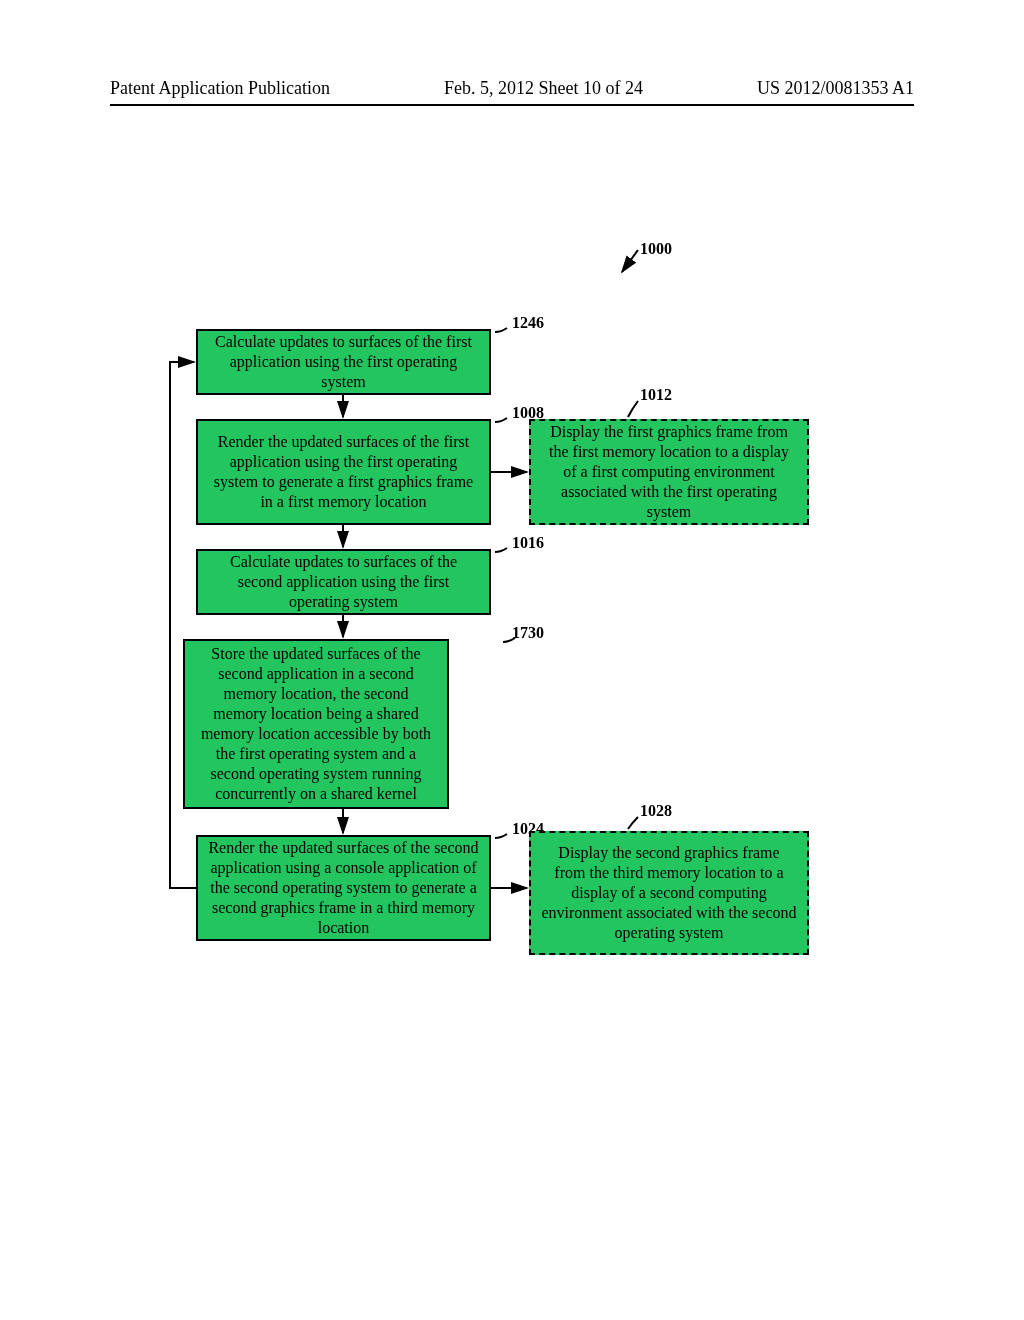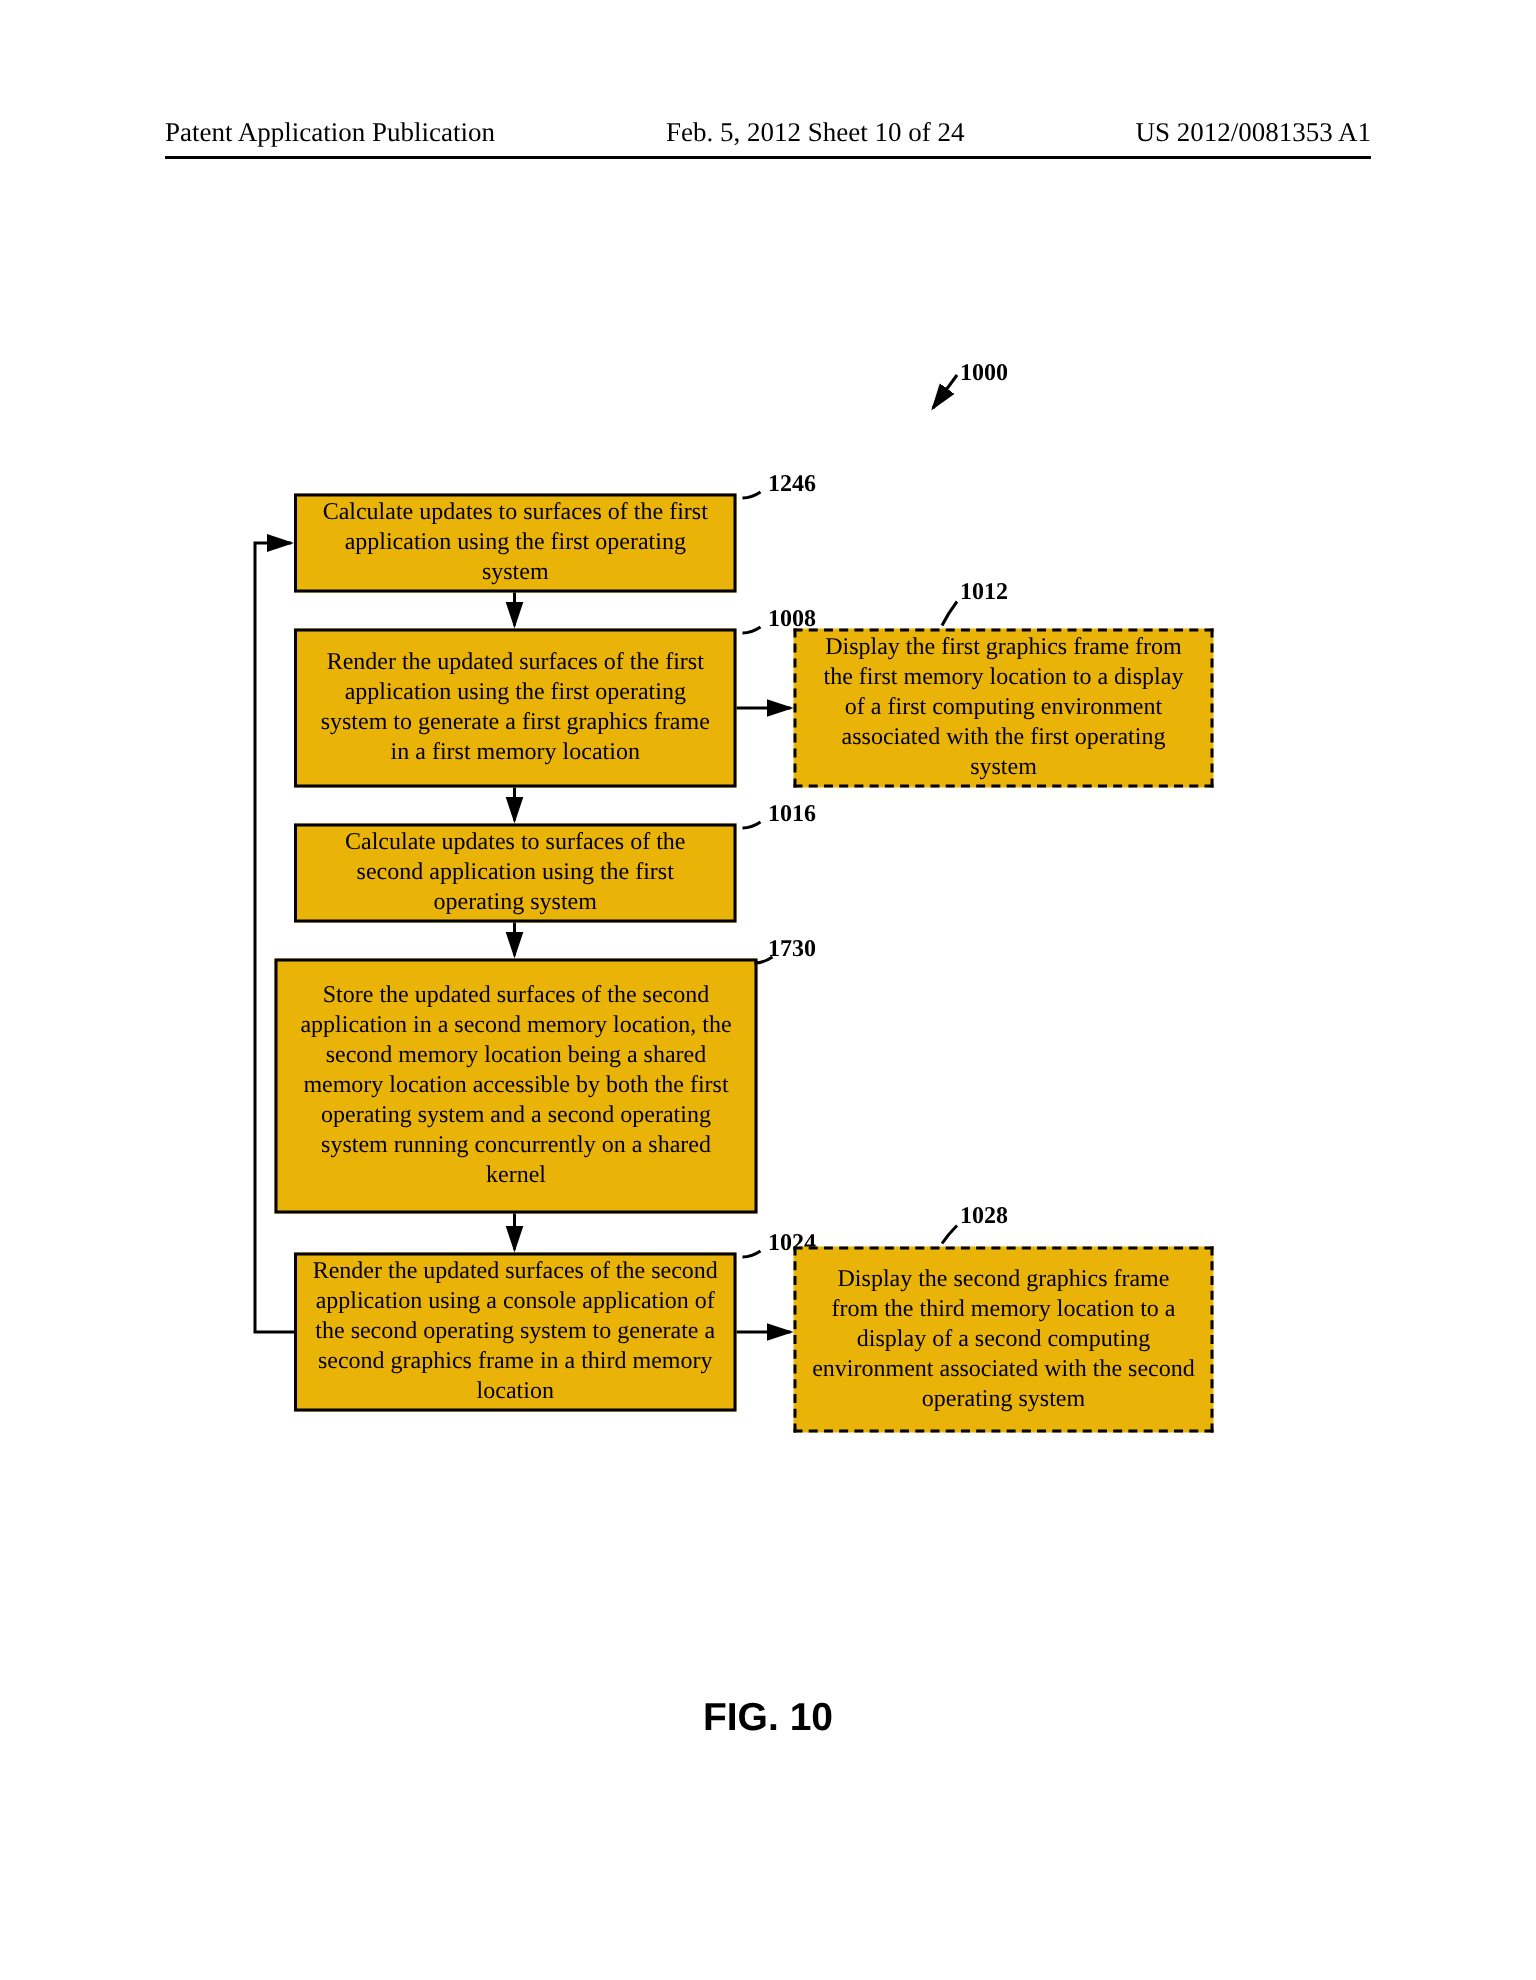--- a/index.html
+++ b/index.html
@@ -3,21 +3,21 @@
 <meta charset="utf-8">
 <style>
   * { box-sizing: border-box; margin: 0; padding: 0; }
   html, body { width: 1024px; height: 1320px; background: #fff; font-family: "Times New Roman", Times, serif; color: #000; }
   .page { position: relative; width: 1024px; height: 1320px; }
   .header { position: absolute; top: 78px; left: 110px; right: 110px; display: flex; justify-content: space-between; font-size: 18px; font-weight: normal; }
   .header span { white-space: nowrap; }
   .hr { position: absolute; top: 104px; left: 110px; right: 110px; height: 0; border-top: 2px solid #000; }
   .fig-label { position: absolute; bottom: 160px; left: 0; right: 0; text-align: center; font-family: Arial, Helvetica, sans-serif; font-weight: bold; font-size: 26px; }
   .canvas { position: absolute; left: 0; top: 0; width: 1024px; height: 1320px; }
-  .box { position: absolute; border: 2px solid #000; background: #eab308; padding: 6px 10px; font-size: 16px; line-height: 1.25; text-align: center; display: flex; align-items: center; justify-content: center; }
+  .box { position: absolute; border: 2px solid #000; background: #22c55e; padding: 6px 10px; font-size: 16px; line-height: 1.25; text-align: center; display: flex; align-items: center; justify-content: center; }
   .dashed { border-style: dashed; }
   .ref { position: absolute; font-size: 16px; font-weight: bold; }
   svg { position: absolute; left: 0; top: 0; }
   .arrowline { stroke: #000; stroke-width: 2; fill: none; }
   .arrowhead { fill: #000; }
 </style>
 </head>
 <body>
 
 <div class="page">
@@ -41,21 +41,21 @@
     <div class="box" style="left:196px; top:419px; width:295px; height:106px;justify-content:flex-end;">
       <span>Render the updated surfaces of the first application using the first operating system to generate a first graphics frame in a first memory location</span>
     </div>
     <div class="ref" style="left:512px; top:404px;">1008</div>
 
     <div class="box" style="left:196px; top:549px; width:295px; height:66px;">
       <span>Calculate updates to surfaces of the second application using the first operating system</span>
     </div>
     <div class="ref" style="left:512px; top:534px;">1016</div>
 
-    <div class="box" style="left:183px; top:639px; width:322px; height:170px;">
+    <div class="box" style="left:183px; top:639px; width:266px; height:170px;">
       <span>Store the updated surfaces of the second application in a second memory location, the second memory location being a shared memory location accessible by both the first operating system and a second operating system running concurrently on a shared kernel</span>
     </div>
     <div class="ref" style="left:512px; top:624px;">1730</div>
 
     <div class="box" style="left:196px; top:835px; width:295px; height:106px;">
       <span>Render the updated surfaces of the second application using a console application of the second operating system to generate a second graphics frame in a third memory location</span>
     </div>
     <div class="ref" style="left:512px; top:820px;">1024</div>
 
     <div class="box dashed" style="left:529px; top:419px; width:280px; height:106px;">
@@ -91,15 +91,14 @@
       <line x1="343" y1="809" x2="343" y2="833" class="arrowline" marker-end="url(#ah)"></line>
 
       <line x1="491" y1="472" x2="527" y2="472" class="arrowline" marker-end="url(#ah)"></line>
       <line x1="491" y1="888" x2="527" y2="888" class="arrowline" marker-end="url(#ah)"></line>
 
       <polyline points="196,888 170,888 170,362 194,362" class="arrowline" marker-end="url(#ah)"></polyline>
     </svg>
 
   </div>
 
-  <div class="fig-label">FIG. 10</div>
 
 </div>
 
 </body></html>

